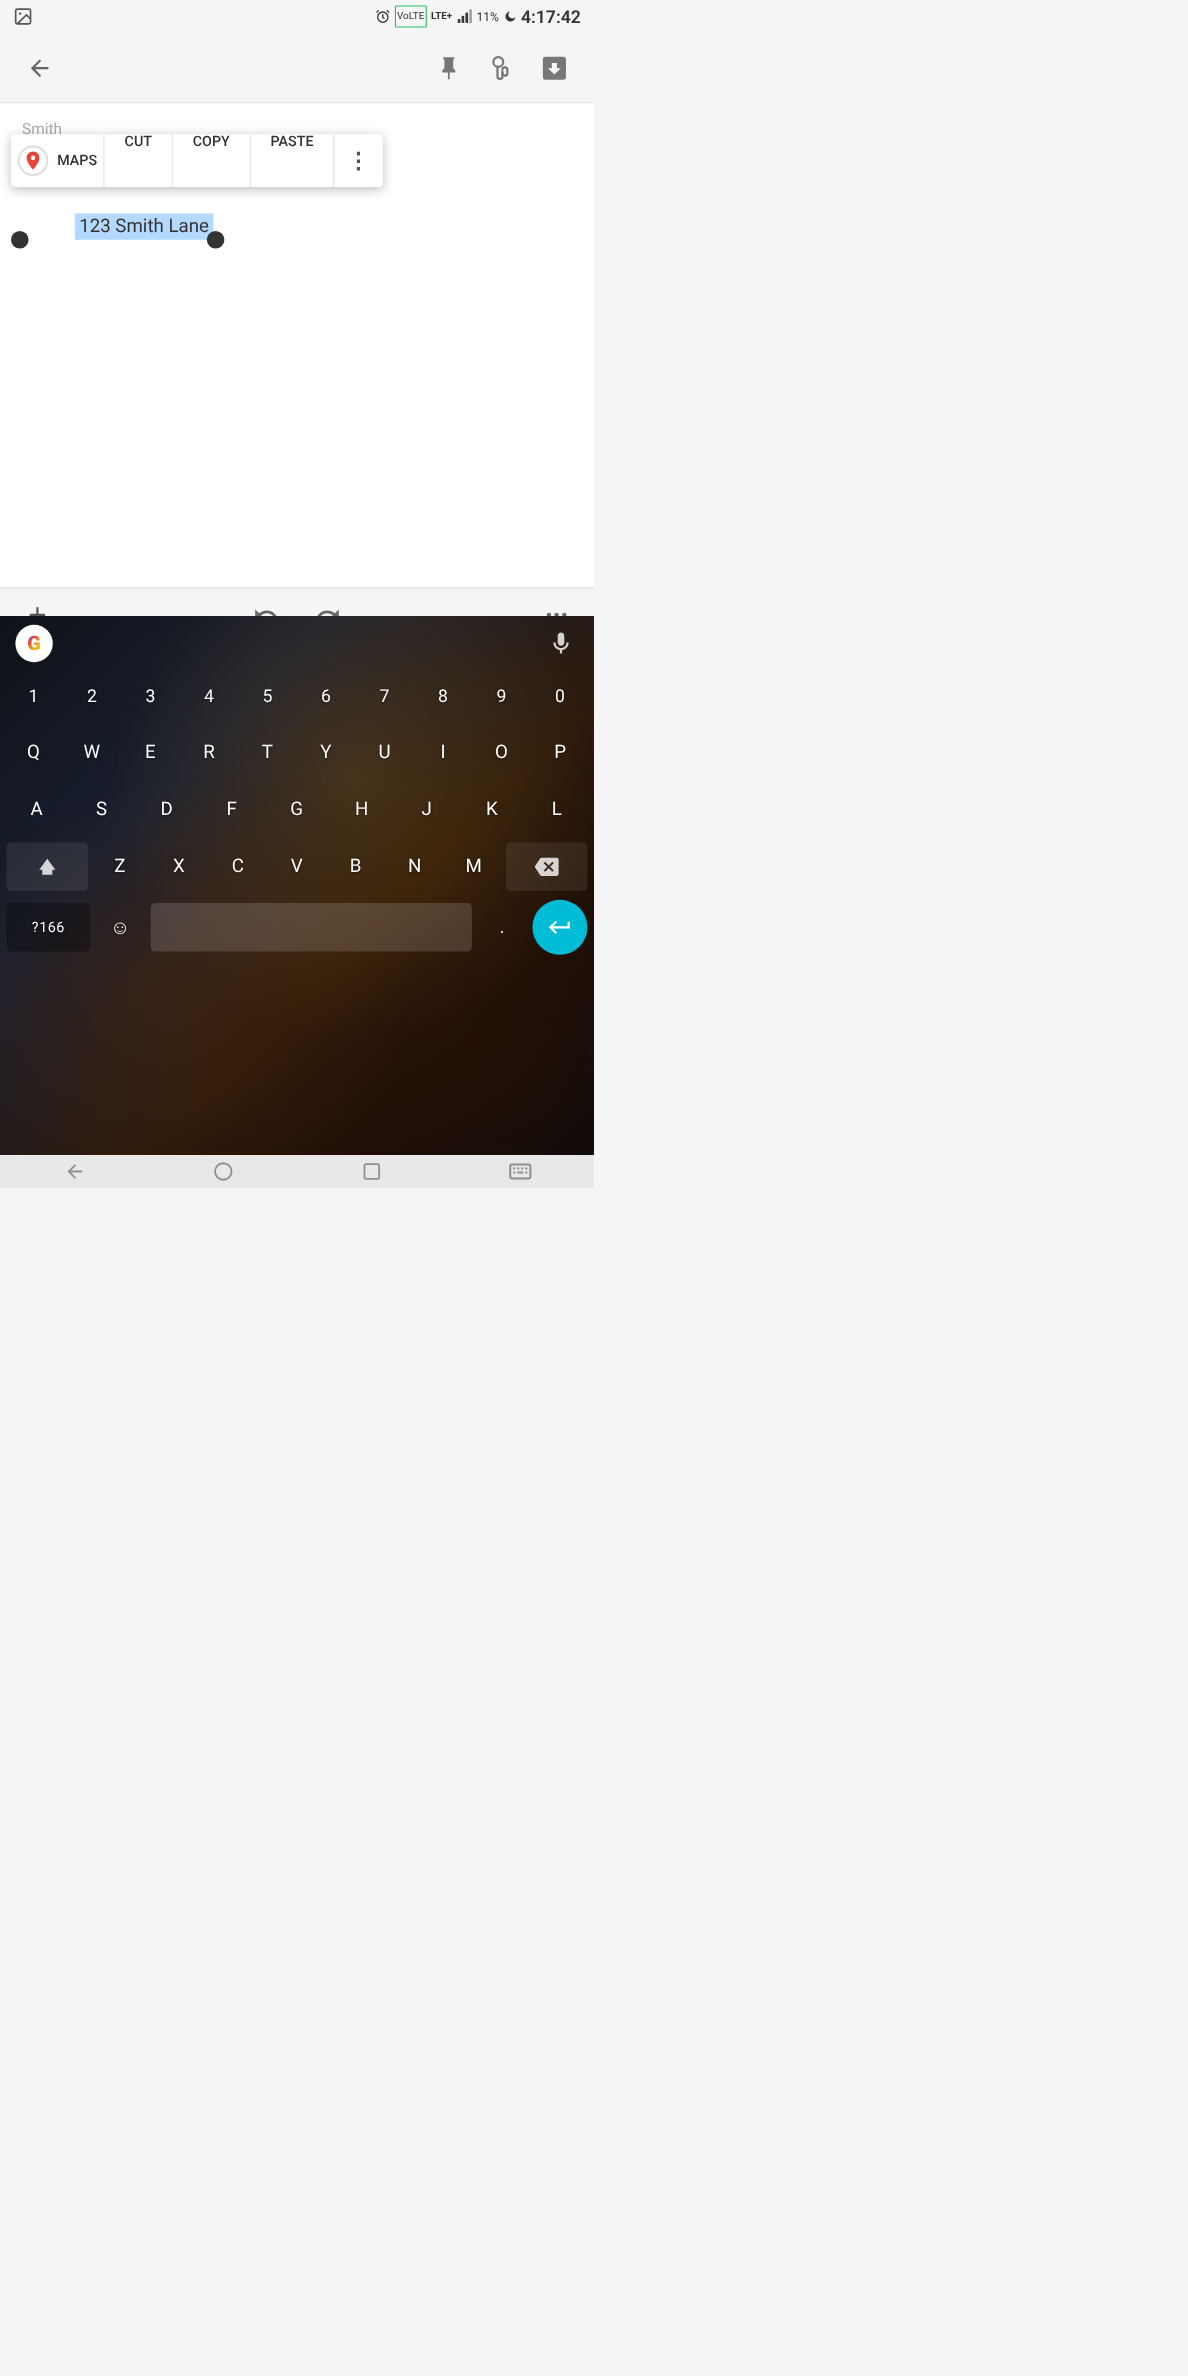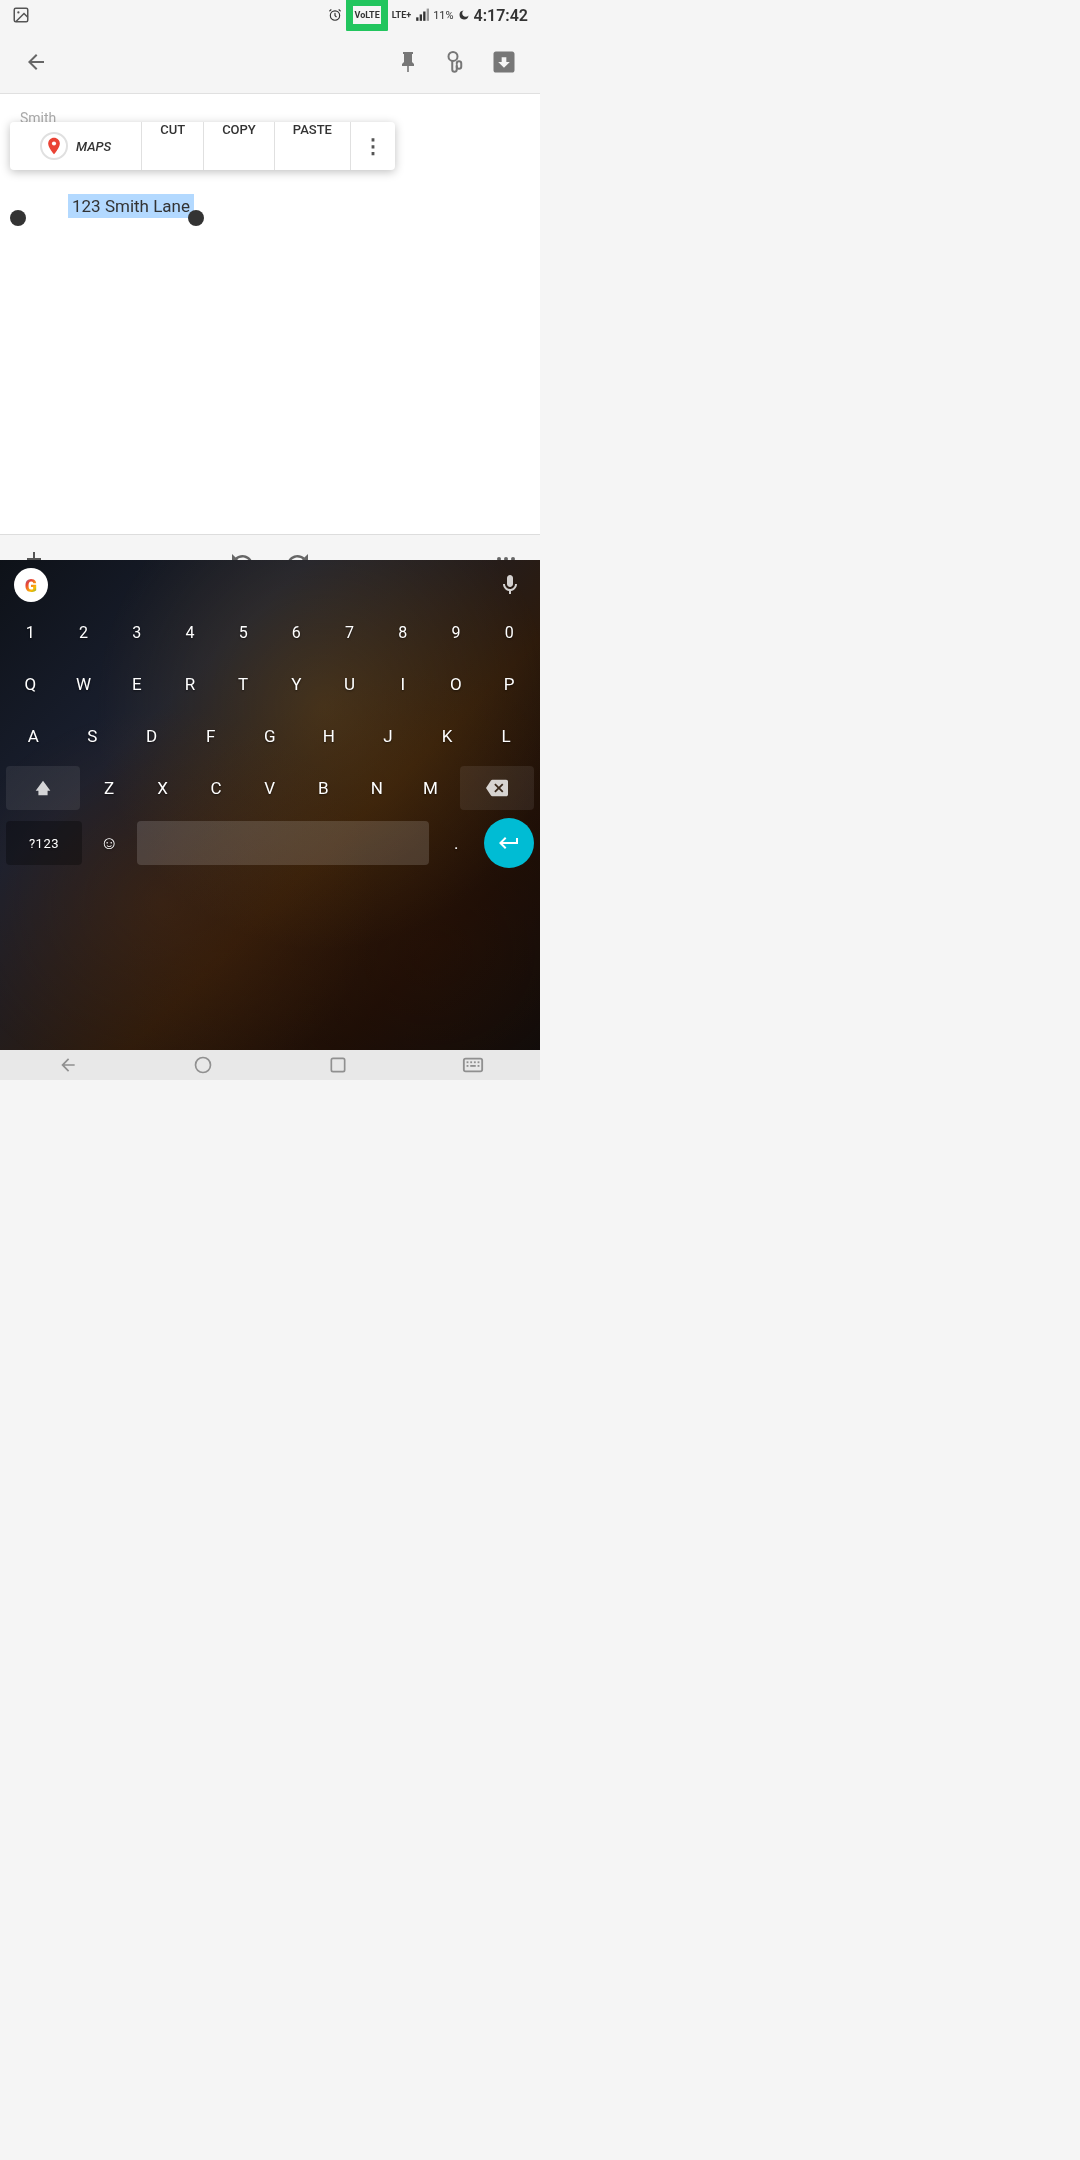--- a/index.html
+++ b/index.html
@@ -113,26 +113,25 @@
       display: flex;
       align-items: center;
       height: 48px;
       z-index: 10;
       overflow: hidden;
     }
 
     .popup-maps {
       display: flex;
       align-items: center;
-      padding: 0 30px;
+      padding: 0 6px;
       height: 100%;
       border-right: 1px solid #e0e0e0;
       gap: 8px;
       cursor: pointer;
-      font-style: italic;
     }
 
     .maps-icon-circle {
       width: 28px;
       height: 28px;
       border-radius: 50%;
       background: white;
       border: 2px solid #e0e0e0;
       display: flex;
       align-items: center;
@@ -459,21 +458,21 @@
     </svg>
   </div>
   <div class="status-icons">
 
     <svg width="14" height="14" viewBox="0 0 24 24">
         <circle cx="12" cy="13" r="8" fill="none" stroke="#333" stroke-width="2"></circle>
         <path d="M12 9v4l2 2" stroke="#333" stroke-width="2" stroke-linecap="round" fill="none"></path>
         <path d="M5 3l-2 2M19 3l2 2" stroke="#333" stroke-width="2" stroke-linecap="round"></path>
       </svg>
 
-    <span style="font-size:9px;font-weight:700;color:#333;border:7px solid #22c55e;padding:4px 1px;border-radius:1px;">VoLTE</span>
+    <span style="font-size:9px;font-weight:400;color:#333;border:1px solid #22c55e;padding:4px 1px;border-radius:1px;">VoLTE</span>
 
     <span style="font-size:9px;font-weight:700;color:#333;">LTE+</span>
 
     <svg width="14" height="14" viewBox="0 0 24 24">
       <rect x="2" y="16" width="4" height="6" fill="#333"></rect>
       <rect x="8" y="11" width="4" height="11" fill="#333"></rect>
       <rect x="14" y="6" width="4" height="16" fill="#333"></rect>
       <rect x="20" y="1" width="4" height="21" fill="#999"></rect>
     </svg>
 
@@ -655,21 +654,21 @@
     <div class="key">N</div>
     <div class="key">M</div>
     <div class="key key-delete">
       <svg width="22" height="22" viewBox="0 0 24 24">
         <path d="M22 3H7c-.69 0-1.23.35-1.59.88L0 12l5.41 8.11c.36.53.9.89 1.59.89h15c1.1 0 2-.9 2-2V5c0-1.1-.9-2-2-2zm-3 12.59L17.59 17 14 13.41 10.41 17 9 15.59 12.59 12 9 8.41 10.41 7 14 10.59 17.59 7 19 8.41 15.41 12 19 15.59z" fill="rgba(255,255,255,0.8)"></path>
       </svg>
     </div>
   </div>
 
   <div class="key-row keyboard-rows" style="align-items:center;">
-    <div class="key key-special key-bottom" style="font-size:13px;">?123</div>
+    <div class="key key-special key-bottom" style="font-size:13px;">?166</div>
     <div class="key key-bottom" style="flex:0.8; min-width:42px; font-size:18px;">☺</div>
     <div class="key key-space key-bottom"></div>
     <div class="key key-period key-bottom">.</div>
     <div class="key key-enter">
       <svg width="24" height="24" viewBox="0 0 24 24">
         <path d="M19 7v4H5.83l3.58-3.59L8 6l-6 6 6 6 1.41-1.41L5.83 13H21V7h-2z" fill="white"></path>
       </svg>
     </div>
   </div>
 </div>

